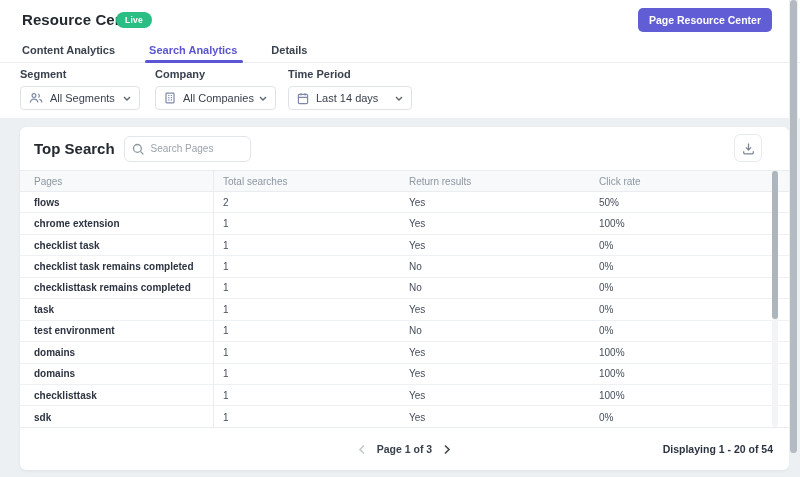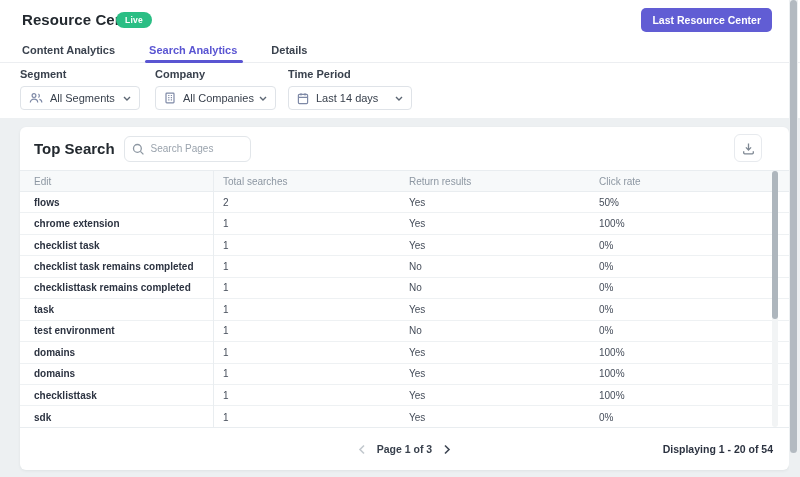--- a/index.html
+++ b/index.html
@@ -65,21 +65,21 @@
   .page-scrollbar { position:absolute; right:2px; top:0; width:9px; height:477px; background:#edf0f2; }
   .page-thumb { position:absolute; top:0; left:1px; width:7px; height:453px; background:#b3bac1; border-radius:4px; cursor:grab; }
 </style>
 </head>
 <body>
 
 <div class="top-section">
   <div class="header-row">
     <div class="page-title">Resource Center</div>
     <div class="live-badge">Live</div>
-    <button class="edit-btn">Last Resource Center</button>
+    <button class="edit-btn">Page Resource Center</button>
   </div>
 
   <div class="tabs-row">
     <div class="tab">Content Analytics</div>
     <div class="tab active">Search Analytics</div>
     <div class="tab">Details</div>
   </div>
 
   <div class="filters-row">
     <div class="filter-group">
@@ -148,21 +148,21 @@
     </div>
     <button class="download-btn">
       <svg width="13" height="13" viewBox="0 0 13 13" fill="none" stroke="#7d8792" stroke-width="1.3">
         <path d="M6.5 1.5v6.2M3.9 5.4l2.6 2.6 2.6-2.6"></path>
           <path d="M1.7 9.2v1.6a1 1 0 0 0 1 1h7.6a1 1 0 0 0 1-1V9.2"></path>
       </svg>
     </button>
   </div>
 
   <div class="table-header">
-    <div class="th">Edit</div>
+    <div class="th">Pages</div>
     <div class="th">Total searches</div>
     <div class="th">Return results</div>
     <div class="th">Click rate</div>
   </div>
 
   <div class="rows">
 
       <div class="trow">
         <div class="td title-cell">flows</div>
         <div class="td">2</div>

